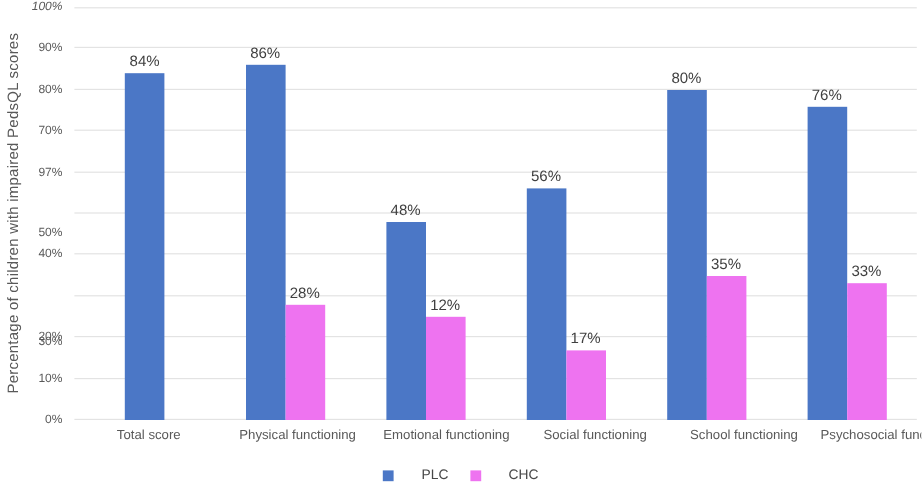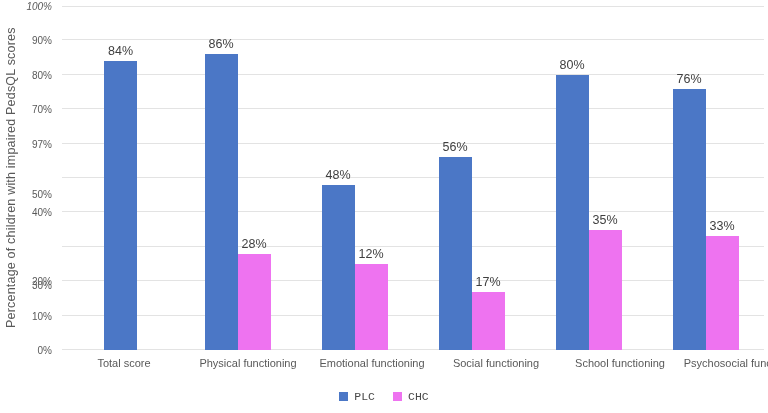--- a/index.html
+++ b/index.html
@@ -108,22 +108,21 @@
     width: 100%;
     top: 390px;
     display: flex;
     justify-content: center;
     align-items: center;
     gap: 18px;
   }
   .legend-item {
     display: flex;
     align-items: center;
-    gap: 6px;
-    font-family: Liberation Mono, monospace;
+    gap: 23px;
   }
   .legend-swatch { width: 9px; height: 9px; }
   .legend-label { font-size: 11.5px; color: #484848; }
 </style>
 </head>
 <body>
 
 <div class="chart">
   <div class="y-title">Percentage of children with impaired PedsQL scores</div>
 

